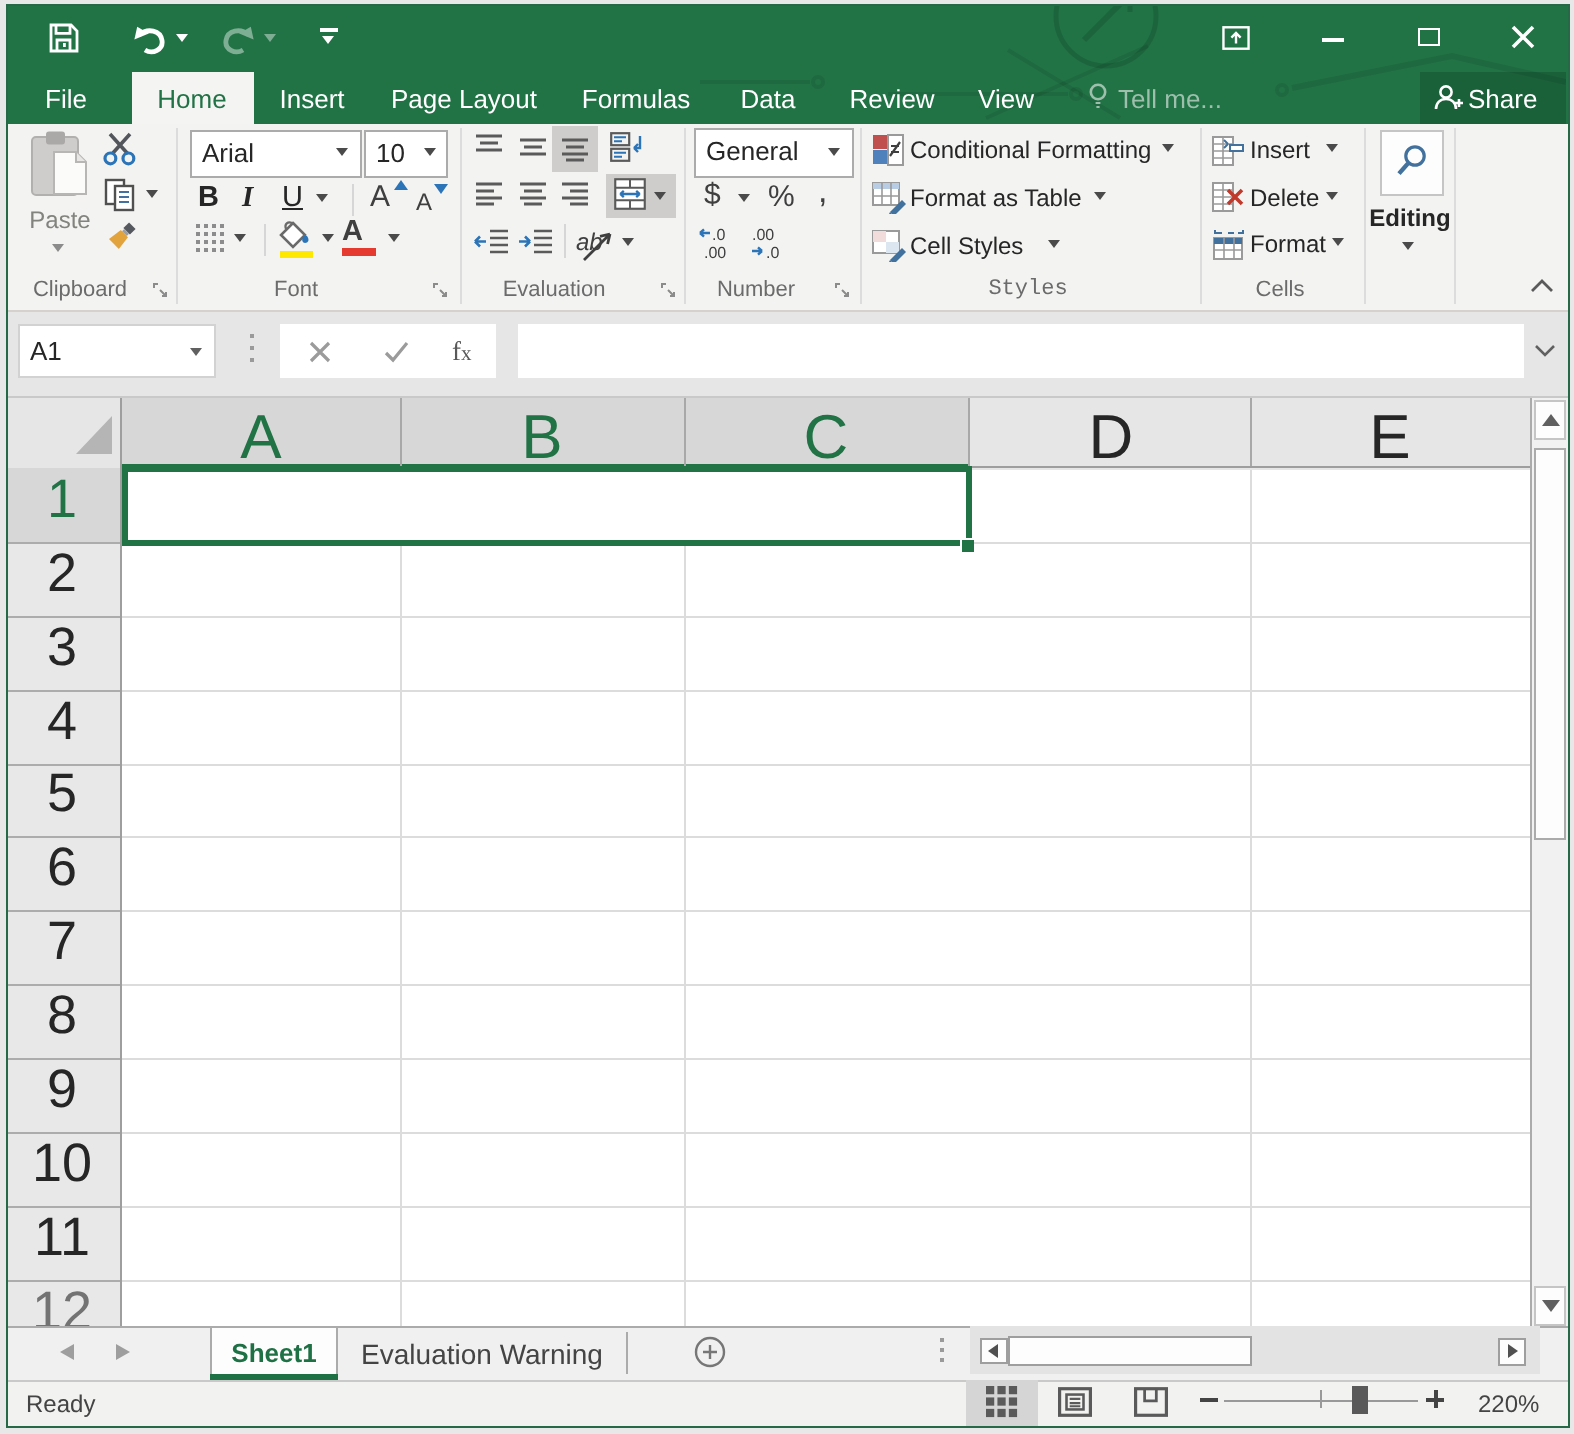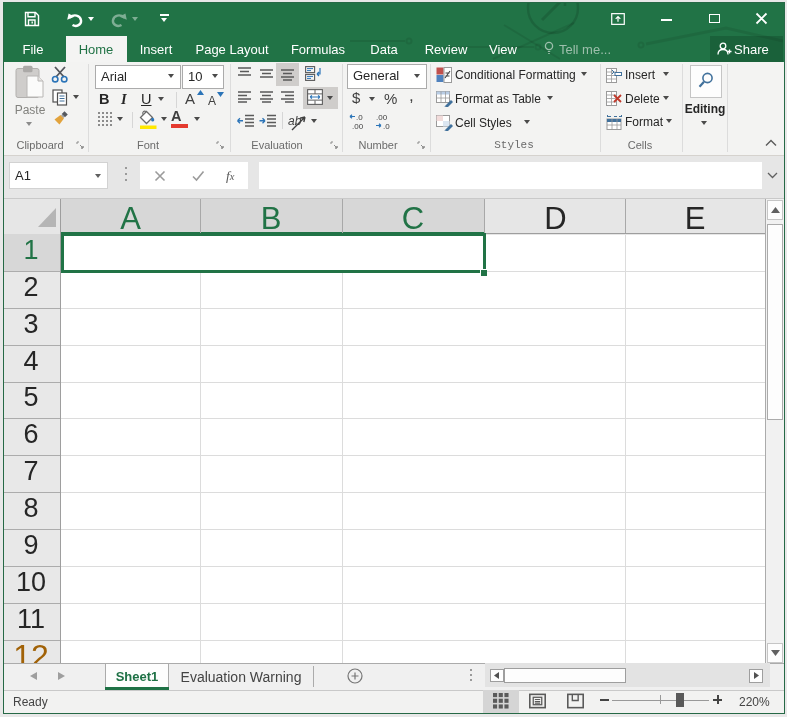--- a/index.html
+++ b/index.html
@@ -333,21 +333,21 @@
 <div class="t" style="left:15px;top:168px;font-size:13px;">A1</div>
 <div class="dd" style="left:95px;top:174px;border-top-color:#606060;"></div>
 <div class="g" style="left:125px;top:167px;width:2px;height:2px;background:#9A9A9A;box-shadow:0 6px 0 #9A9A9A,0 12px 0 #9A9A9A;"></div>
 <div class="g" style="left:140px;top:162px;width:108px;height:27px;background:#fff;"></div>
 <svg class="g" style="left:154px;top:170px;" width="12" height="12" viewBox="0 0 12 12">
 <path d="M1.5 1.5 L10.5 10.5 M10.5 1.5 L1.5 10.5" stroke="#9B9B9B" stroke-width="1.6"></path>
 </svg>
 <svg class="g" style="left:192px;top:170px;" width="13" height="12" viewBox="0 0 13 12">
 <path d="M1 6.5 L4.5 10 L11.5 1.5" fill="none" stroke="#9B9B9B" stroke-width="1.6"></path>
 </svg>
-<div class="t" style="left:226px;top:168px;font-size:13.5px;font-style:italic;font-family:'Liberation Serif',serif;color:#595959;">f<span style="font-size:10.5px;">x</span></div>
+<div class="t" style="left:226px;top:168px;font-size:13.5px;font-family:'Liberation Serif',serif;color:#595959;">f<span style="font-size:10.5px;">x</span></div>
 <div class="g" style="left:259px;top:162px;width:503px;height:27px;background:#fff;"></div>
 <svg class="g" style="left:767px;top:172px;" width="11" height="7" viewBox="0 0 11 7">
 <path d="M1 1 L5.5 5.5 L10 1" fill="none" stroke="#606060" stroke-width="1.3"></path>
 </svg>
 
 <div class="g" style="left:4px;top:199px;width:762px;height:464px;background:#fff;"></div>
 <div class="g" style="left:4px;top:199px;width:761px;height:36px;background:#E6E6E6;"></div>
 <div class="g" style="left:61px;top:199px;width:423px;height:33px;background:#D7D7D7;"></div>
 <div class="g" style="left:61px;top:232px;width:423px;height:3px;background:#217346;"></div>
 <div class="g" style="left:484px;top:233px;width:281px;height:1px;background:#9E9E9E;"></div>
@@ -399,21 +399,21 @@
 <div class="t" style="left:31px;top:323.5px;transform:translate(-50%,-50%);font-size:27px;color:#262626;">3</div>
 <div class="t" style="left:31px;top:360.5px;transform:translate(-50%,-50%);font-size:27px;color:#262626;">4</div>
 <div class="t" style="left:31px;top:397px;transform:translate(-50%,-50%);font-size:27px;color:#262626;">5</div>
 <div class="t" style="left:31px;top:433.5px;transform:translate(-50%,-50%);font-size:27px;color:#262626;">6</div>
 <div class="t" style="left:31px;top:470.5px;transform:translate(-50%,-50%);font-size:27px;color:#262626;">7</div>
 <div class="t" style="left:31px;top:507.5px;transform:translate(-50%,-50%);font-size:27px;color:#262626;">8</div>
 <div class="t" style="left:31px;top:544.5px;transform:translate(-50%,-50%);font-size:27px;color:#262626;">9</div>
 <div class="t" style="left:31px;top:581.5px;transform:translate(-50%,-50%);font-size:27px;color:#262626;">10</div>
 <div class="t" style="left:31px;top:618.5px;transform:translate(-50%,-50%);font-size:27px;color:#262626;">11</div>
 <div class="g" style="left:4px;top:640px;width:56px;height:23px;overflow:hidden;">
-      <div class="t" style="left:27px;top:15.5px;transform:translate(-50%,-50%);font-size:32px;color:#a16207;">12</div>
+      <div class="t" style="left:27px;top:15.5px;transform:translate(-50%,-50%);font-size:27px;color:#737373;">12</div>
     </div>
 <div class="g" style="left:61px;top:233px;width:425px;height:40px;border:3px solid #217346;box-sizing:border-box;"></div>
 <div class="g" style="left:480px;top:269px;width:7px;height:7px;background:#217346;border-left:1px solid #fff;border-top:1px solid #fff;box-sizing:border-box;"></div>
 
 <div class="g" style="left:766px;top:199px;width:18px;height:464px;background:#F1F1F1;"></div>
 <div class="g" style="left:765px;top:199px;width:1px;height:464px;background:#ABABAB;"></div>
 <div class="g" style="left:767px;top:200px;width:16px;height:20px;background:#FDFDFD;border:1px solid #C5C5C5;box-sizing:border-box;"></div>
 <svg class="g" style="left:771px;top:207px;" width="9" height="6" viewBox="0 0 9 6">
       <path d="M4.5 0 L9 6 H0 Z" fill="#606060"></path>
     </svg>

